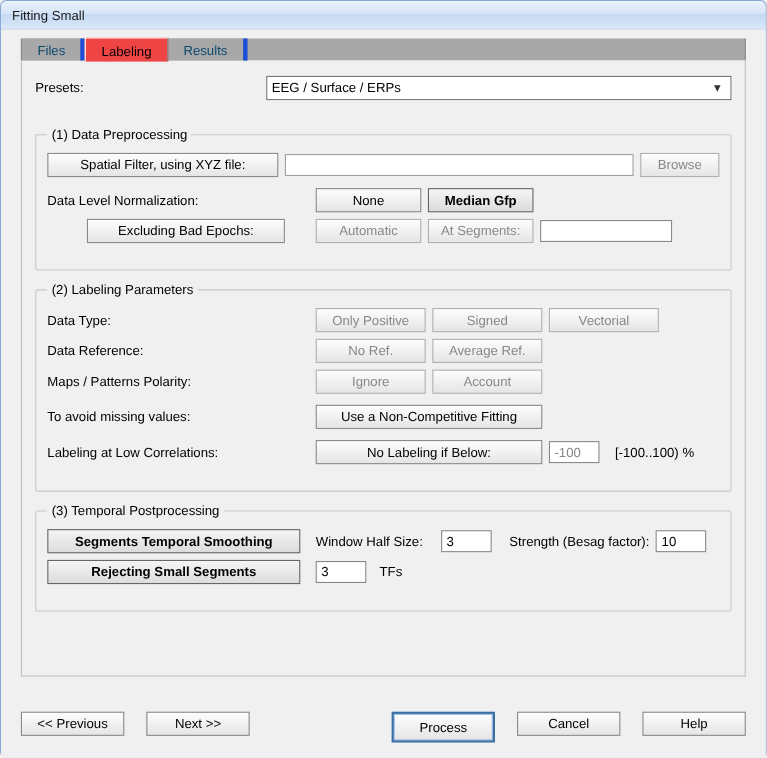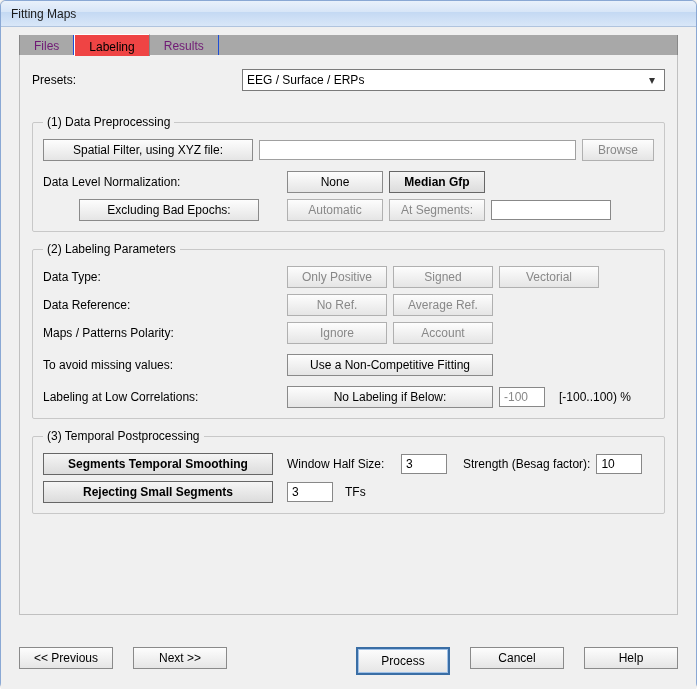--- a/index.html
+++ b/index.html
@@ -41,22 +41,22 @@
     height: 20px;
     background: #a8a8a8;
     display: flex;
     align-items: stretch;
     border-left: 1px solid #888;
     border-right: 1px solid #888;
   }
   .tab {
     padding: 2px 14px 0 14px;
     font-size: 12px;
-    color: #701a75;
-    border-right: 1px solid #1d4ed8;
+    color: #0c4a6e;
+    border-right: 4px solid #1d4ed8;
     display: flex;
     align-items: center;
     cursor: pointer;
   }
   .tab.inactive { background: #a8a8a8; }
   .tab.active {
     background: #ef4444;
     color: #000;
     border-top: 1px solid #fff;
     border-left: 1px solid #fff;
@@ -94,21 +94,21 @@
   }
   .dropdown-arrow {
     width: 16px;
     text-align: center;
     color: #333;
   }
   fieldset {
     border: 1px solid #c8c8c8;
     border-radius: 2px;
     margin: 10px 0 6px 0;
-    padding: 10px 10px 10px 10px;
+    padding: 10px 10px 24px 10px;
   }
   legend {
     font-size: 12px;
     padding: 0 4px;
     color: #000;
   }
   .btn {
     height: 22px;
     min-width: 92px;
     padding: 0 6px;
@@ -166,21 +166,21 @@
     border: 2px solid #3a6ea5;
     padding: 12px 5px;
     box-shadow: inset 0 0 0 1px #9fc1e8;
   }
 </style>
 </head>
 <body>
 
 <div class="window">
   <div class="titlebar">
-    <span>Fitting Maps</span>
+    <span>Fitting Small</span>
   </div>
   <div class="client">
 
     <div class="tabstrip">
       <div class="tab inactive">Files</div>
       <div class="tab active">Labeling</div>
       <div class="tab inactive">Results</div>
     </div>
 
     <div class="panel" style="border-top:none; padding-top:14px; min-height:560px;">

